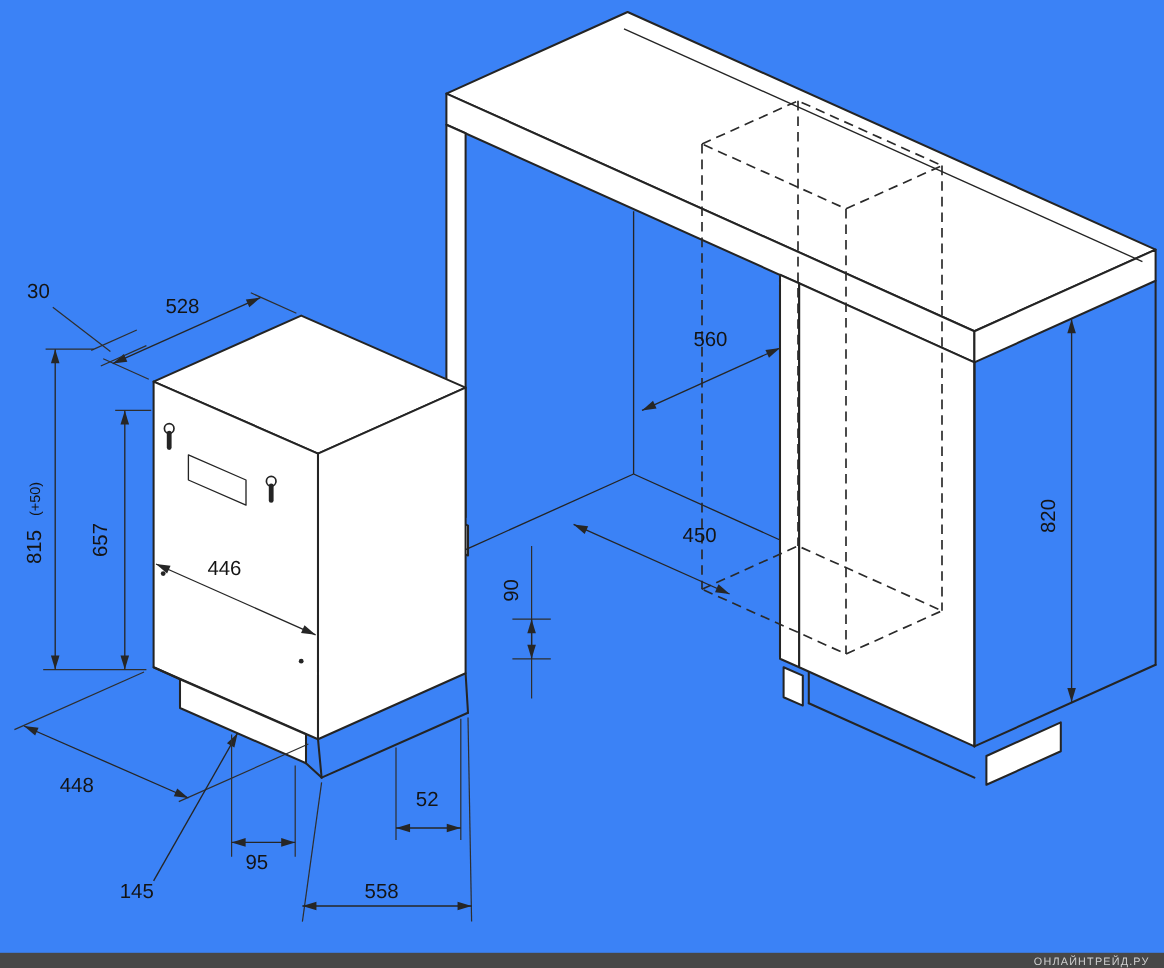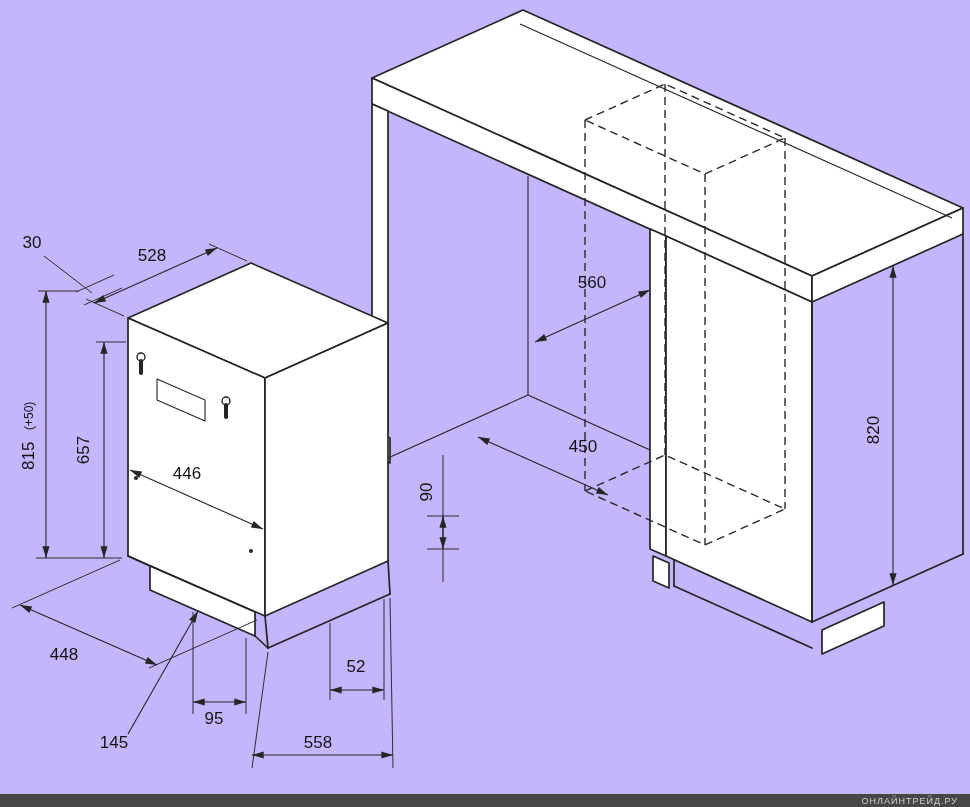--- a/index.html
+++ b/index.html
@@ -1,16 +1,16 @@
 <!DOCTYPE html>
 <html><head>
 <meta charset="utf-8">
 <style>
   html,body{margin:0;padding:0;background:#ffffff;}
-  .stage{position:relative;width:970px;height:807px;background:#c4b5fd;overflow:hidden;text-align:right;}
+  .stage{position:relative;width:970px;height:807px;background:#3b82f6;overflow:hidden;text-align:right;}
   svg{display:block;}
   .obj{fill:none;stroke:#242424;stroke-width:1.7;stroke-linejoin:round;stroke-linecap:round;}
   .objthin{fill:none;stroke:#242424;stroke-width:1.1;stroke-linejoin:round;}
   .face{fill:#ffffff;stroke:#242424;stroke-width:1.7;stroke-linejoin:round;}
   .dash{fill:none;stroke:#2a2a2a;stroke-width:1.4;stroke-dasharray:8 5;stroke-linejoin:round;}
   .dim{fill:none;stroke:#262626;stroke-width:1.1;}
   .ext{fill:none;stroke:#2e2e2e;stroke-width:1;}
   .dim-label{font-family:"Liberation Sans",sans-serif;font-size:17px;fill:#141414;}
   .dim-label-sm{font-family:"Liberation Sans",sans-serif;font-size:12px;fill:#141414;}
   .wm-text{font-family:"Liberation Sans",sans-serif;font-size:9px;fill:#d0d0d0;letter-spacing:1px;}

